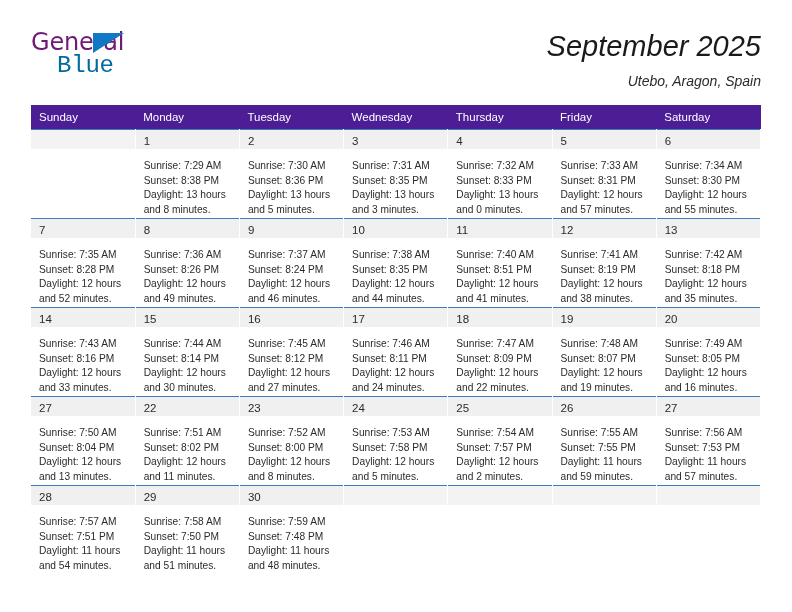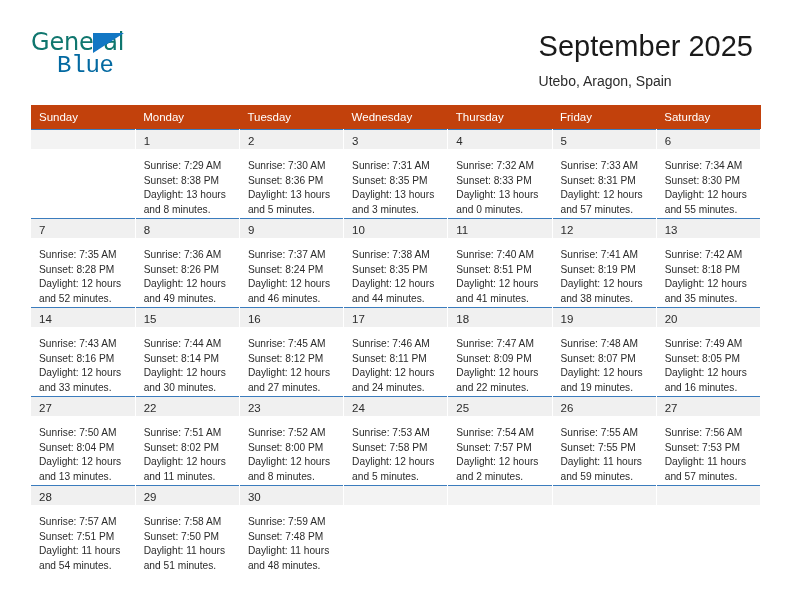--- a/index.html
+++ b/index.html
@@ -35,21 +35,21 @@
     top: 0;
     width: 200px;
     height: 60px;
   }
   .logo-general {
     position: absolute;
     left: 0;
     top: 0;
     font-size: 24px;
     letter-spacing: -0.2px;
-    color: #0f766e;
+    color: #701a75;
     font-family: "DejaVu Sans", sans-serif;
     font-weight: 400;
   }
   .logo-tri {
     position: absolute;
     left: 62px;
     top: 5px;
     width: 0;
     height: 0;
     border-left: 31px solid #1277c4;
@@ -60,22 +60,24 @@
     left: 26px;
     top: 24px;
     font-size: 24px;
     letter-spacing: -0.2px;
     color: #0369a1;
     font-family: Liberation Mono, monospace;
     font-weight: 400;
   }
   .title-wrap {
     position: absolute;
-    right: 8px;
+    right: 0;
     top: 0;
+    text-align: right;
+    font-style: italic;
   }
   .cal-title {
     font-size: 29px;
     font-weight: 400;
     color: #1a1a1a;
     line-height: 36px;
     white-space: nowrap;
   }
   .cal-subtitle {
     font-size: 14px;
@@ -92,21 +94,21 @@
     left: 31px;
     top: 105px;
     width: 730px;
   }
   table.cal {
     width: 730px;
     border-collapse: collapse;
     table-layout: fixed;
   }
   table.cal th {
-    background: #c2410c;
+    background: #4c1d95;
     color: #ffffff;
     font-size: 11.5px;
     font-weight: 400;
     text-align: left;
     padding: 6px 0 6px 8px;
     height: 14px;
     box-sizing: border-box;
     border: none;
     margin-left: 40px;
   }

